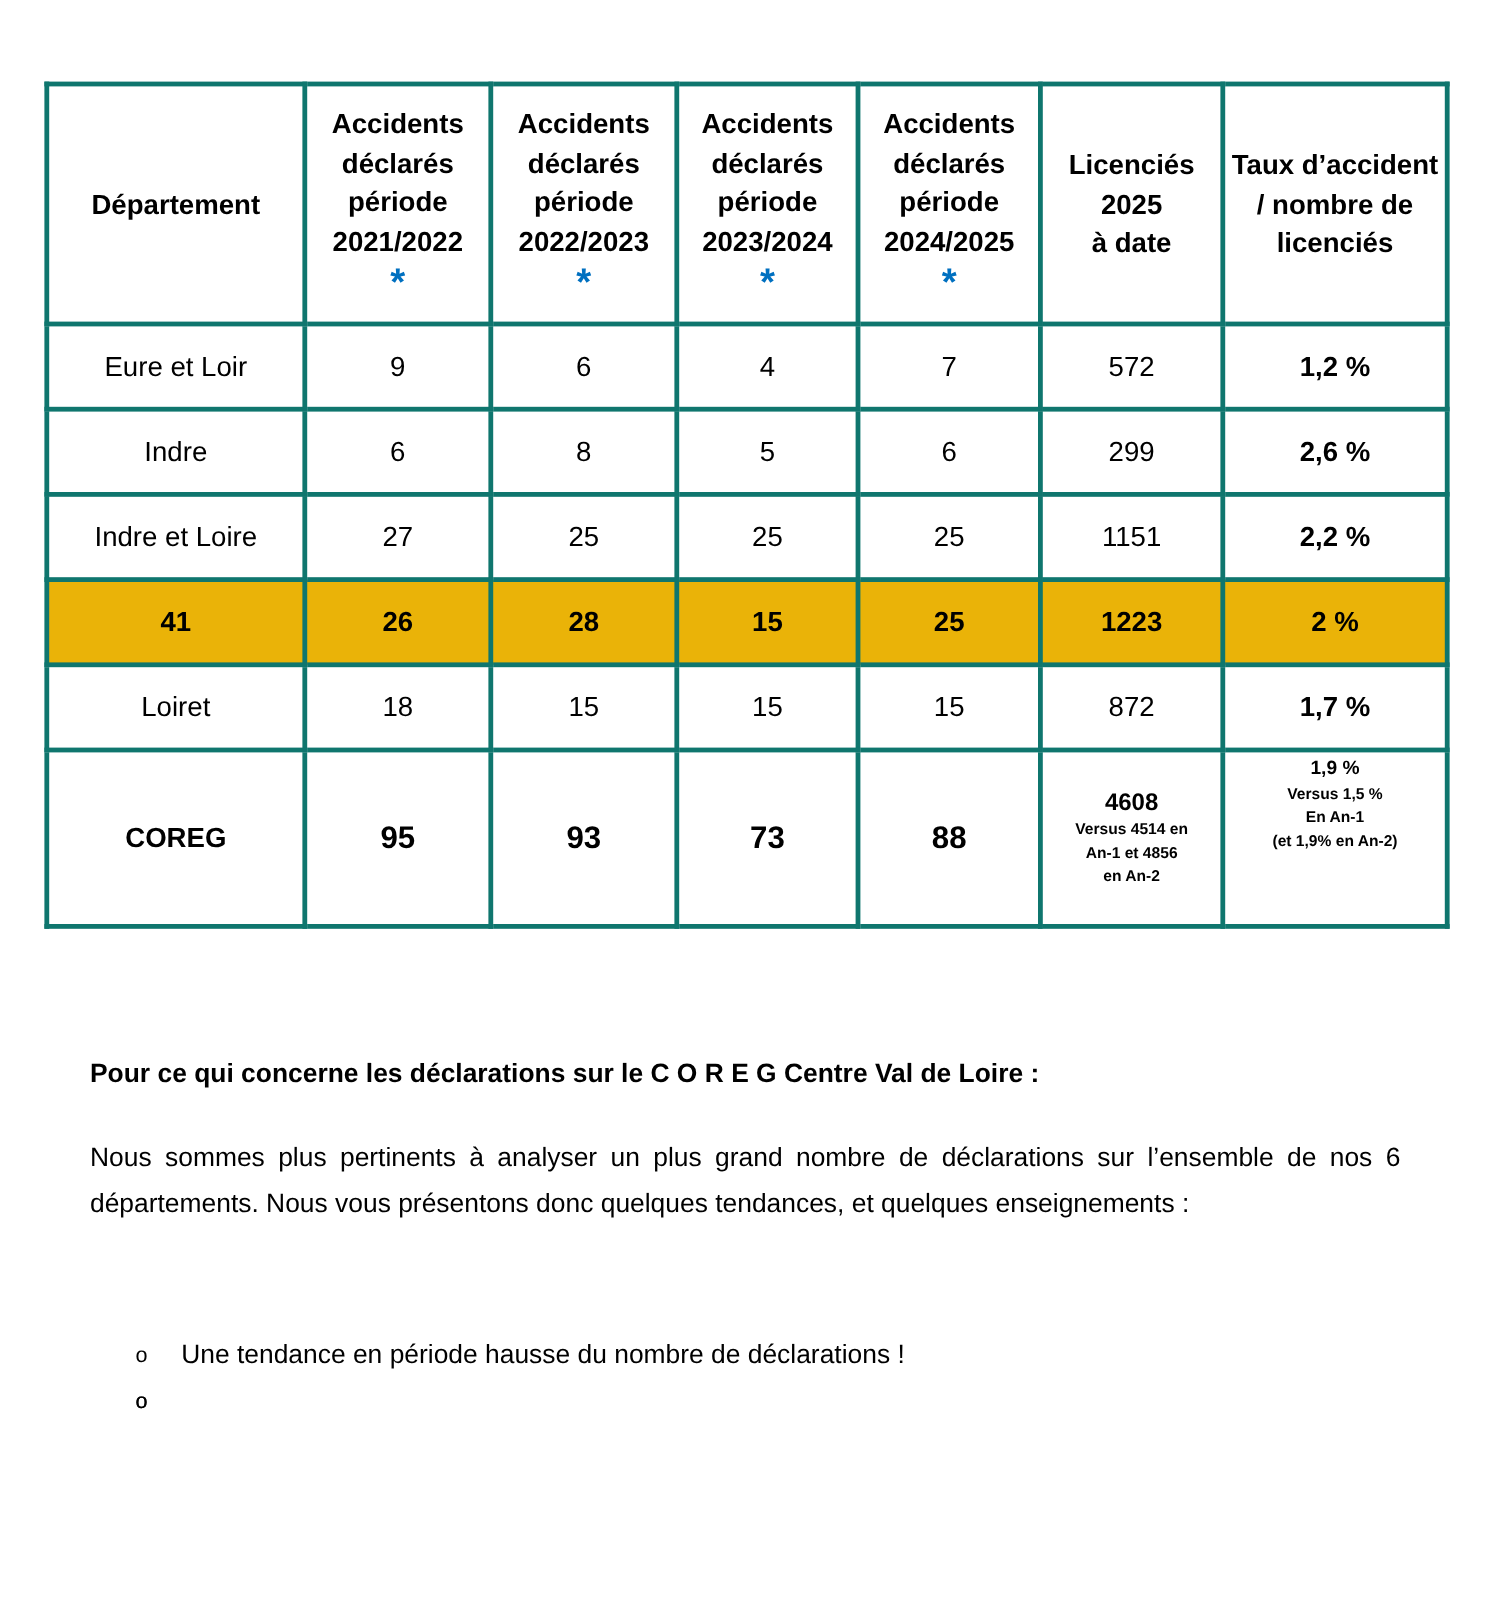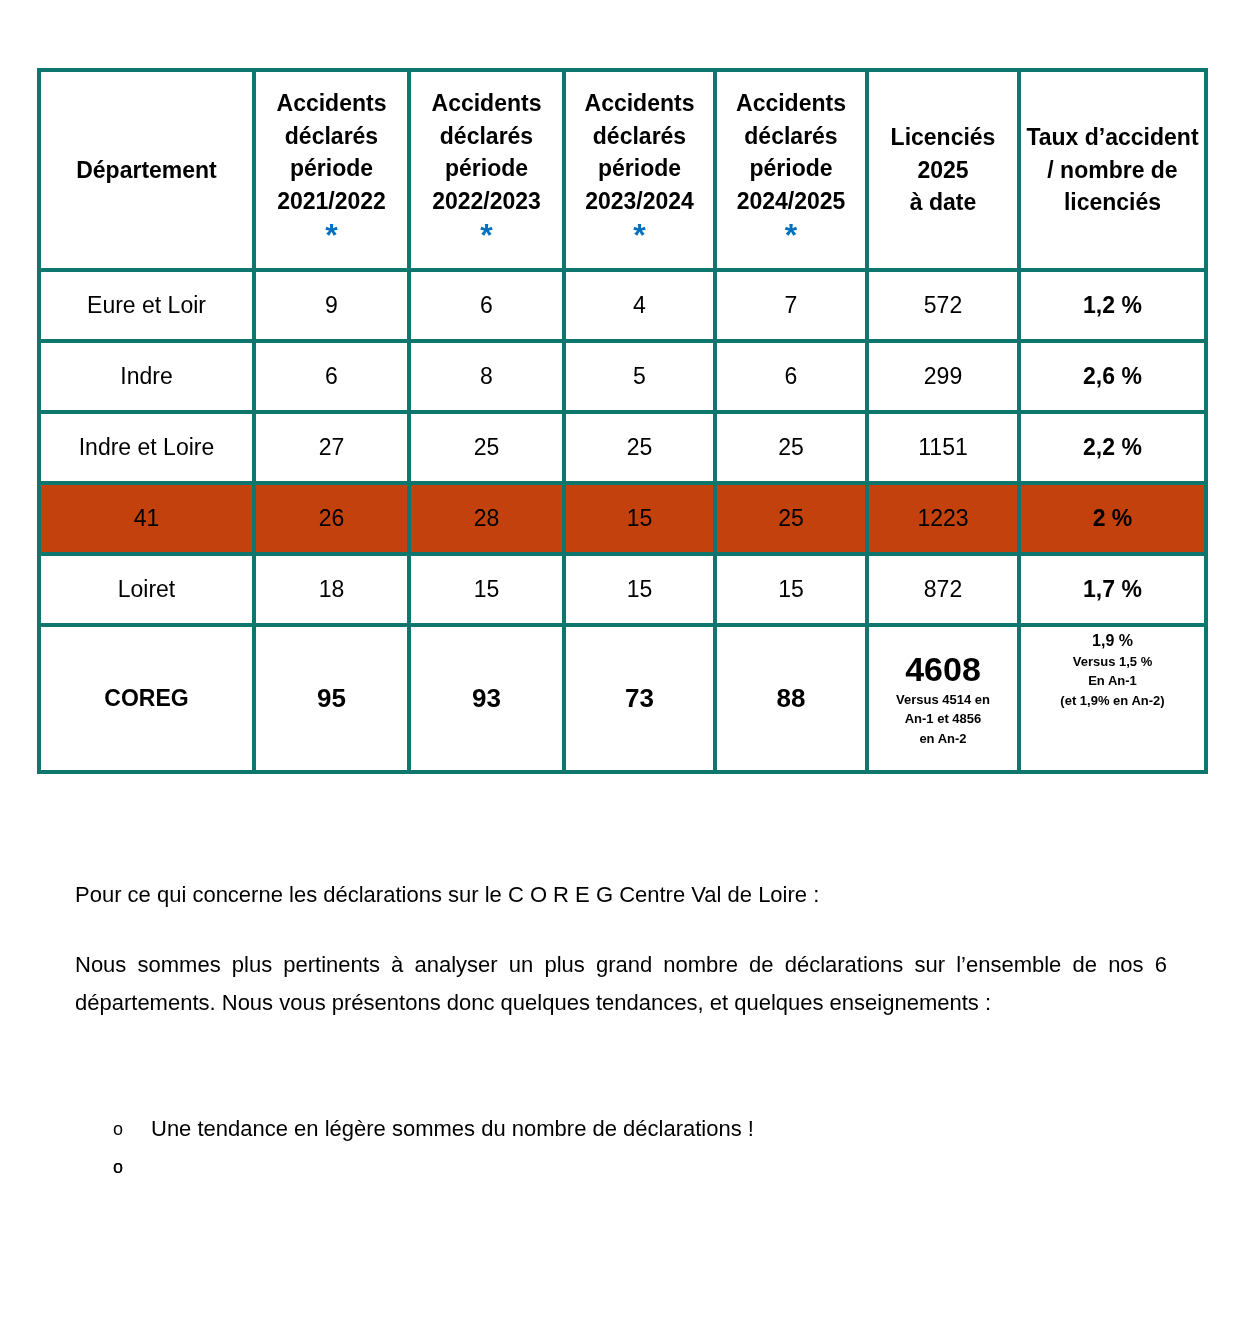--- a/index.html
+++ b/index.html
@@ -11,31 +11,31 @@
       position: absolute; left: 37px; top: 68px;
       border-collapse: collapse; table-layout: fixed;
       width: 1167px;
     }
     table.stats td, table.stats th {
       border: 4px solid #0f766e; text-align: center; vertical-align: middle;
       font-size: 23px; padding: 0 2px; line-height: 1.45;
     }
     table.stats th { font-weight: bold; height: 196px; line-height: 1.42; font-size: 23px; }
     table.stats tr.data td { height: 67px; }
-    table.stats tr.hl td { background: #c2410c; }
+    table.stats tr.hl td { background: #eab308; font-weight: bold; }
     table.stats tr.total td { height: 139px; font-weight: bold; }
     .star { color: #0070c0; font-size: 32px; line-height: 1.1; display: block; font-weight: bold; }
     .pct { font-weight: bold; }
-    .big { font-size: 34px; font-weight: bold; display: block; line-height: 1.2; }
+    .big { font-size: 20px; font-weight: bold; display: block; line-height: 1.2; }
     .small { font-size: 13px; font-weight: bold; display: block; line-height: 1.5; }
     .pct-main { font-size: 16px; font-weight: bold; display: block; line-height: 1.3; }
     .text {
       position: absolute; left: 75px; width: 1092px; font-size: 22px; line-height: 38px;
     }
-    .heading { top: 876px; font-weight: normal; }
+    .heading { top: 876px; font-weight: bold; }
     .para { top: 946px; text-align: justify; }
     ul.bullets {
       position: absolute; left: 75px; top: 1110px; width: 1092px;
       margin: 0; padding: 0; list-style: none; font-size: 22px; line-height: 38px;
     }
     ul.bullets li { position: relative; padding-left: 76px; }
     ul.bullets li .bullet {
       position: absolute; left: 38px; top: 0; font-size: 18px;
     }
   </style>
@@ -149,21 +149,21 @@
   </tbody>
 </table>
 
 <div class="text heading">Pour ce qui concerne les déclarations sur le C O R E G Centre Val de Loire :</div>
 
 <div class="text para">Nous sommes plus pertinents à analyser un plus grand nombre de déclarations sur l’ensemble de nos 6 départements. Nous vous présentons donc quelques tendances, et quelques enseignements :</div>
 
 <ul class="bullets">
   <li>
     <span class="bullet">o</span>
-    <span>Une tendance en légère sommes du nombre de déclarations !</span>
+    <span>Une tendance en période hausse du nombre de déclarations !</span>
   </li>
   <li>
     <span class="bullet">o</span>
   </li>
   <li>
     <span class="bullet">o</span>
   </li>
 </ul>
 
 </body></html>

